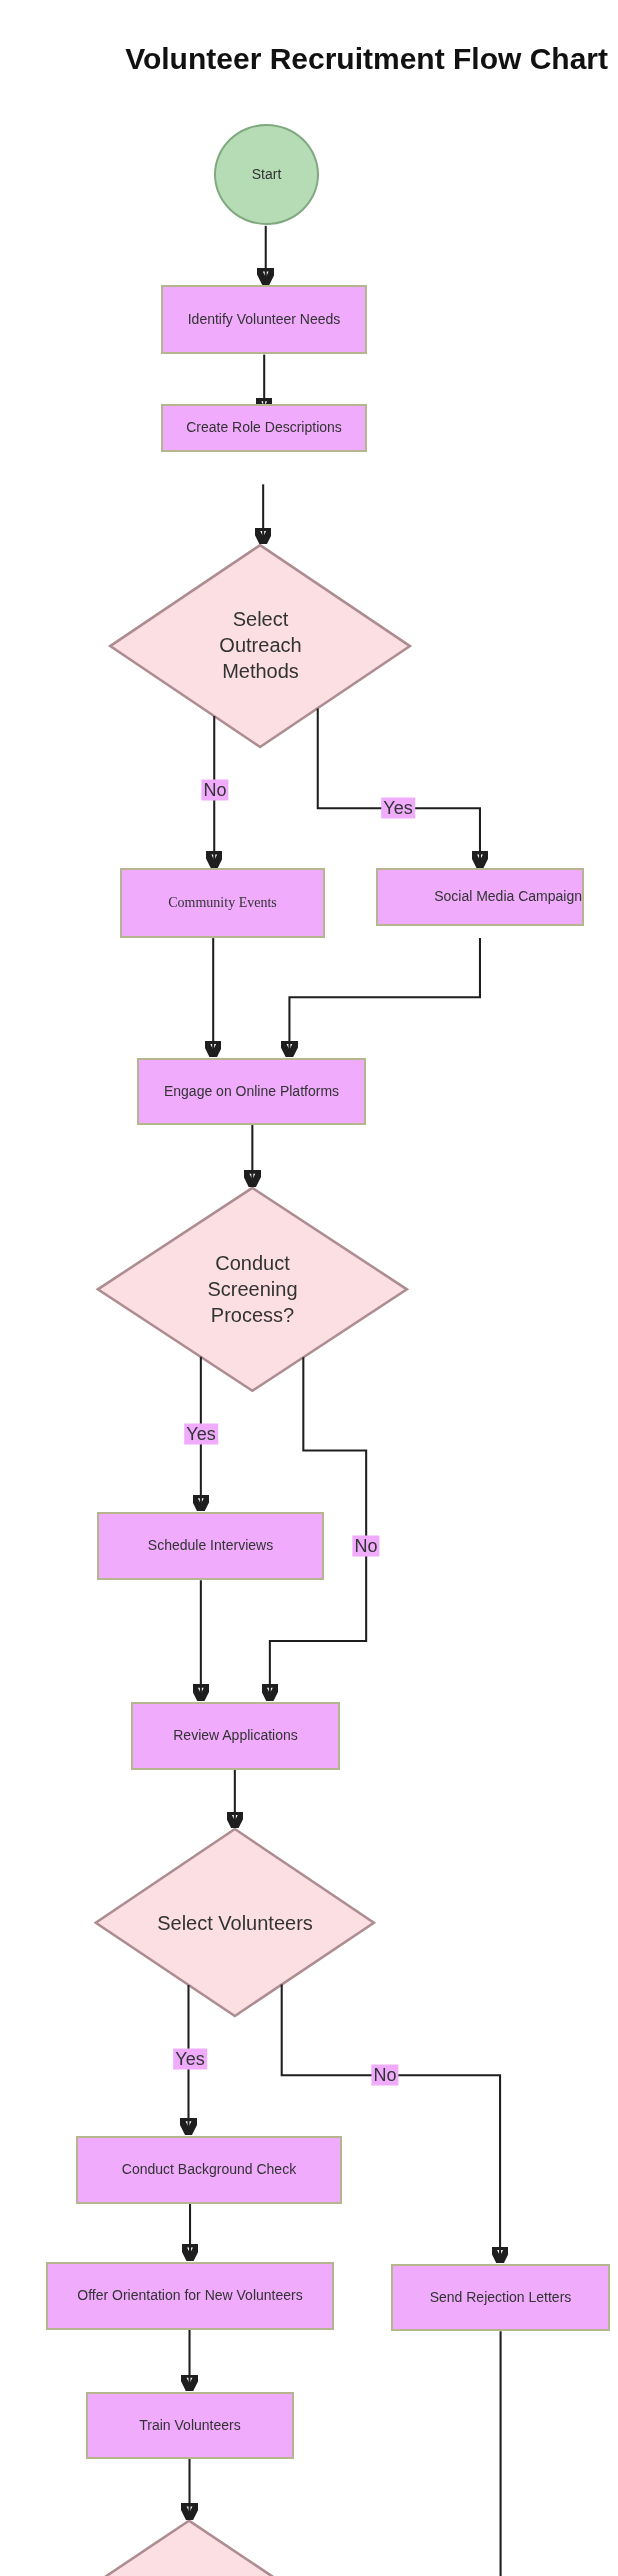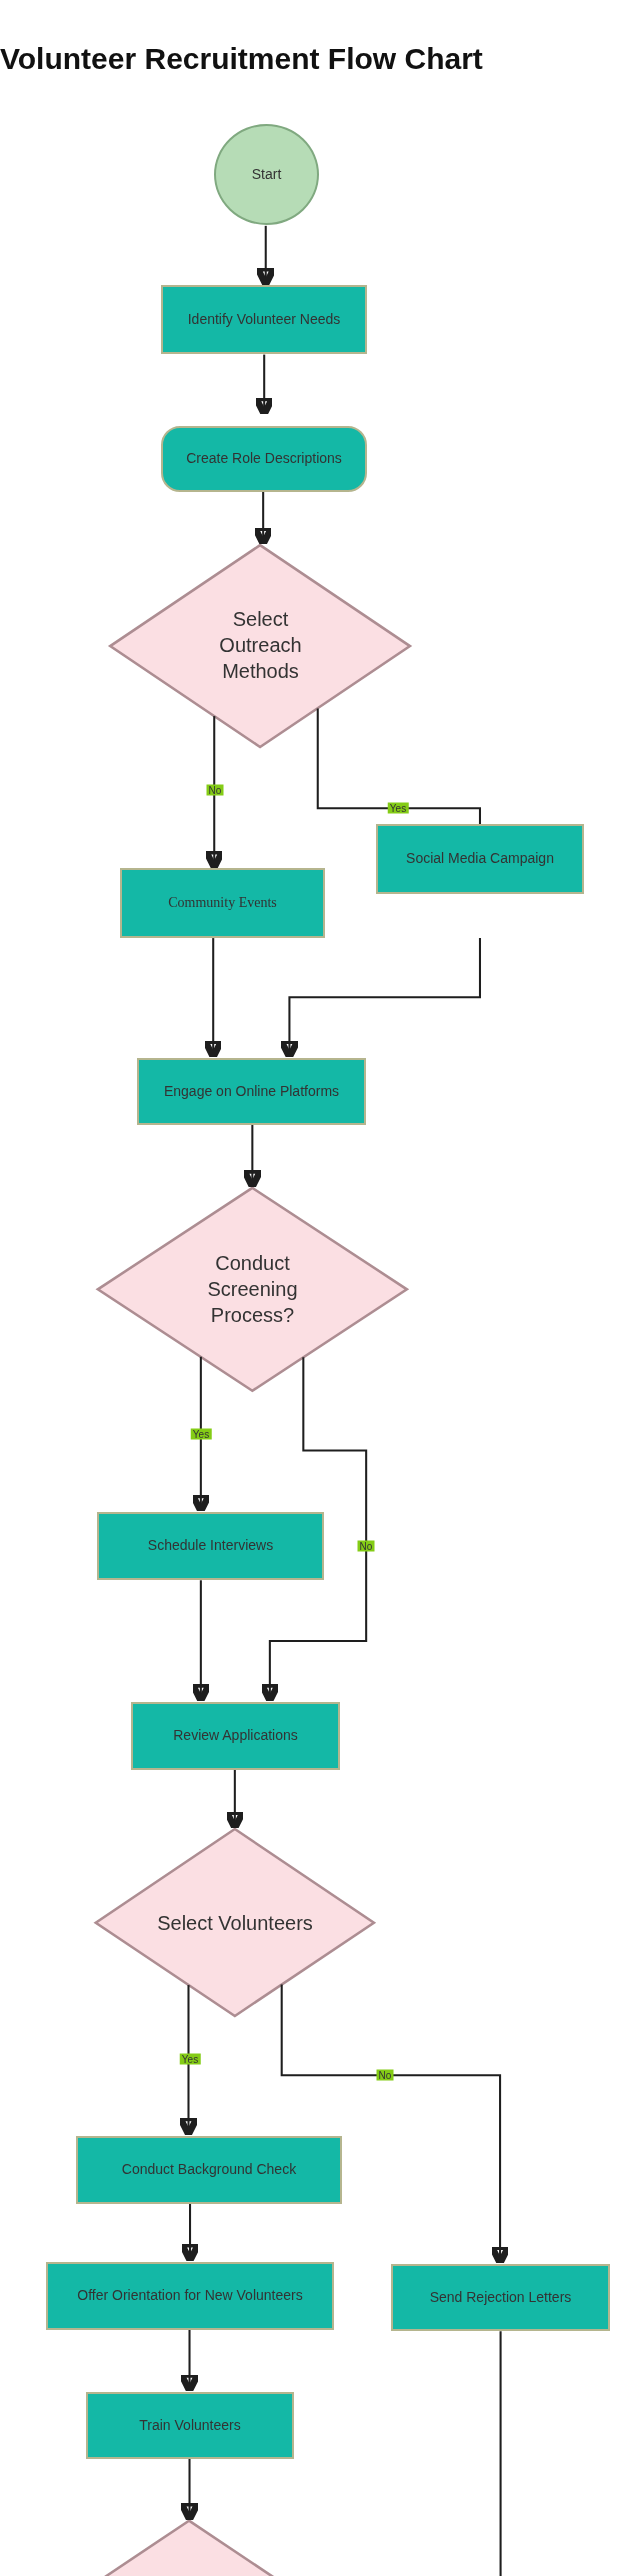--- a/index.html
+++ b/index.html
@@ -1,29 +1,29 @@
 <!DOCTYPE html>
 <html style="font-size:8.2px"><head>
 <meta charset="utf-8">
 <style>
   html,body{margin:0;padding:0;background:#ffffff;}
   .canvas{position:relative;width:618px;height:3141px;background:#ffffff;
           font-family:"Liberation Sans", sans-serif;overflow:hidden;}
-  .page-title{position:absolute;top:21.6px;left:0;width:608px;text-align:left;
+  .page-title{position:absolute;top:21.6px;left:0;width:608px;text-align:right;
               font-size:30px;font-weight:bold;color:#111;letter-spacing:0px;}
   .edge-layer{position:absolute;left:0;top:0;width:618px;height:3141px;pointer-events:none;}
   .edge-layer path{fill:none;stroke:#1e1e1e;stroke-width:4px;}
   .node{position:absolute;display:flex;align-items:center;justify-content:center;
         text-align:center;color:#333;font-size:14px;line-height:1.25;box-sizing:border-box;}
-  .process{background:#14b8a6;border:2.6px solid #b5b58e;}
+  .process{background:#f0abfc;border:2.6px solid #b5b58e;}
   .terminator{background:#b6dcb6;border:2.6px solid #80a980;border-radius:50%;}
   .diamond-label{position:absolute;display:flex;align-items:center;justify-content:center;
         text-align:center;color:#333;font-size:20px;line-height:1.3;}
-  .edge-label{position:absolute;transform:translate(-50%,-50%);background:#84cc16;
-        color:#333;font-size:10px;padding:0 2.1px;white-space:nowrap;}
+  .edge-label{position:absolute;transform:translate(-50%,-50%);background:#f0abfc;
+        color:#333;font-size:18px;padding:0 2.1px;white-space:nowrap;}
 </style>
 </head>
 <body>
 
 <div class="canvas">
 
   <h1 class="page-title">Volunteer Recruitment Flow Chart</h1>
 
   <svg class="edge-layer" width="618" height="3141" viewBox="0 0 1200 6096">
     <defs>
@@ -60,27 +60,27 @@
     <path d="M972,4525 V5732 H680 V5860" marker-end="url(#arrow)"></path>
   </svg>
 
   <div class="node terminator" style="left:214px;top:124px;width:105px;height:101px;">
     <span>Start</span>
   </div>
 
   <div class="node process" style="left:161px;top:285px;width:206px;height:69px;">
     <span>Identify Volunteer Needs</span>
   </div>
-  <div class="node process" style="left:161px;top:426px;width:206px;height:66px;border-radius:19px;">
+  <div class="node process" style="left:161px;top:404px;width:206px;height:48px;">
     <span>Create Role Descriptions</span>
   </div>
   <div class="node process" style="left:120px;top:868px;width:205px;height:70px;font-family:Liberation Serif, serif;">
     <span>Community Events</span>
   </div>
-  <div class="node process" style="left:376px;top:824px;width:208px;height:70px;">
+  <div class="node process" style="left:376px;top:868px;width:208px;height:58px;justify-content:flex-end;">
     <span>Social Media Campaign</span>
   </div>
   <div class="node process" style="left:137px;top:1058px;width:229px;height:67px;">
     <span>Engage on Online Platforms</span>
   </div>
   <div class="node process" style="left:97px;top:1512px;width:227px;height:68px;">
     <span>Schedule Interviews</span>
   </div>
   <div class="node process" style="left:131px;top:1702px;width:209px;height:68px;">
     <span>Review Applications</span>

